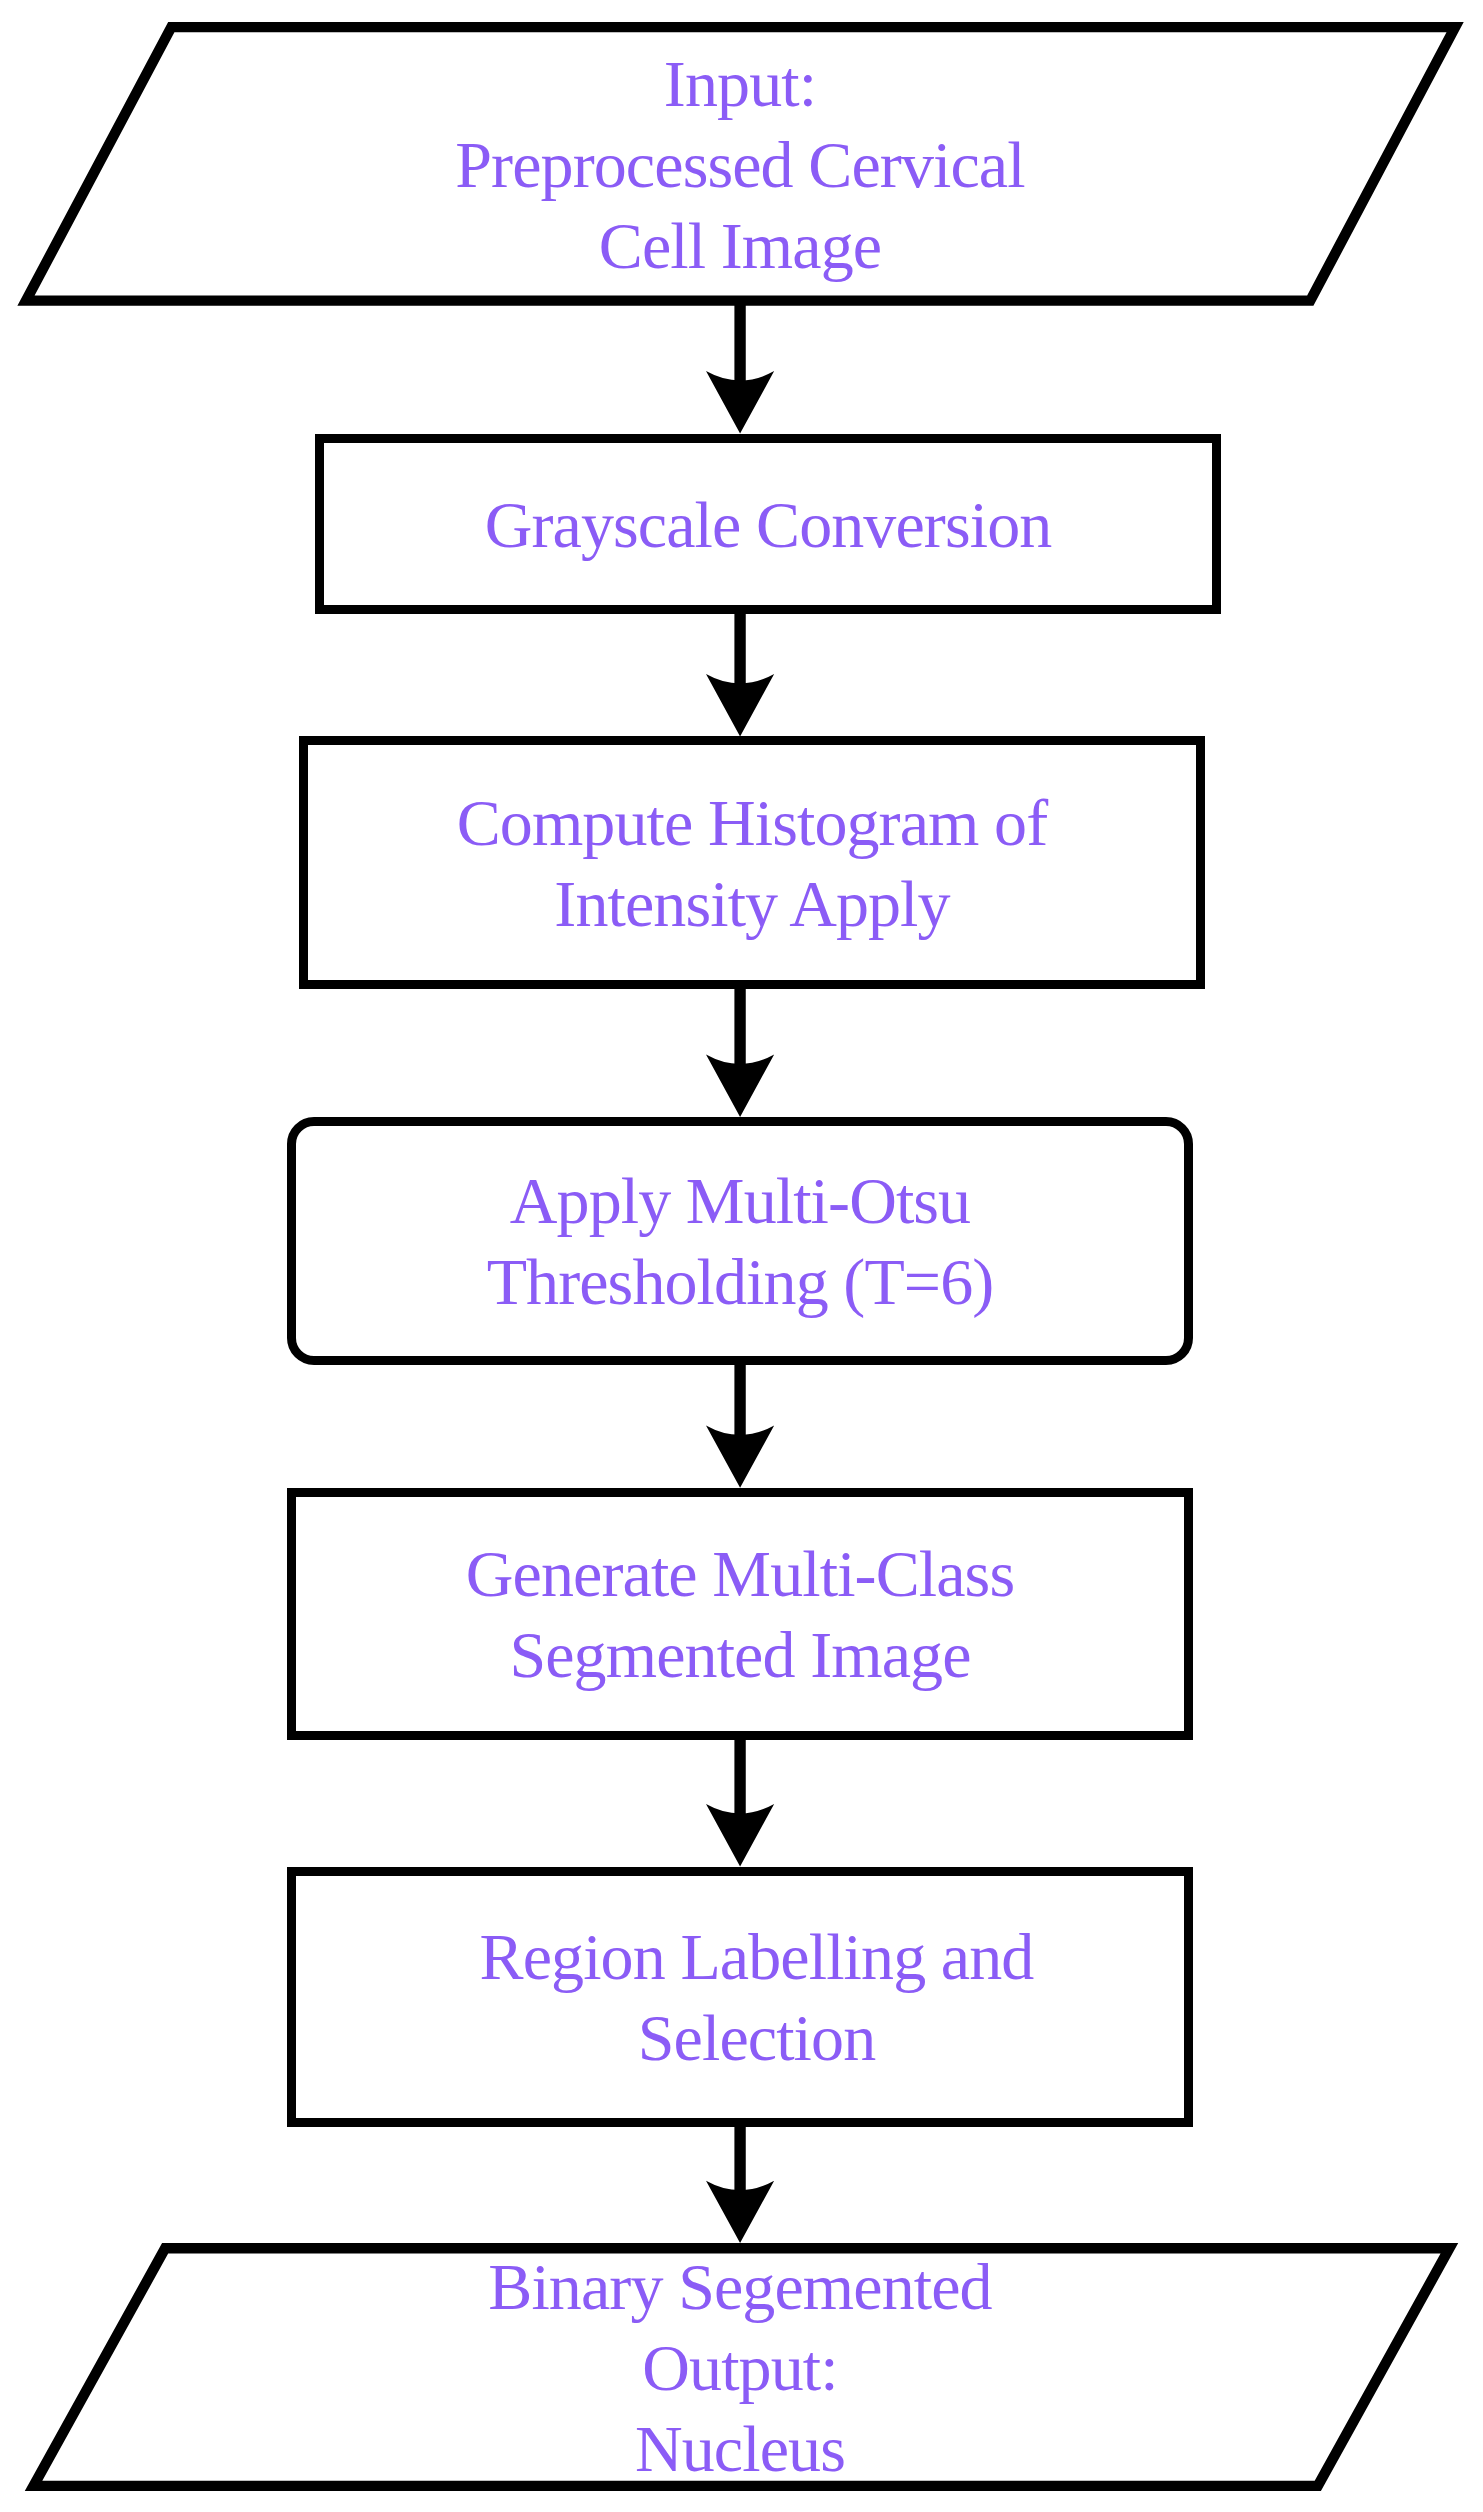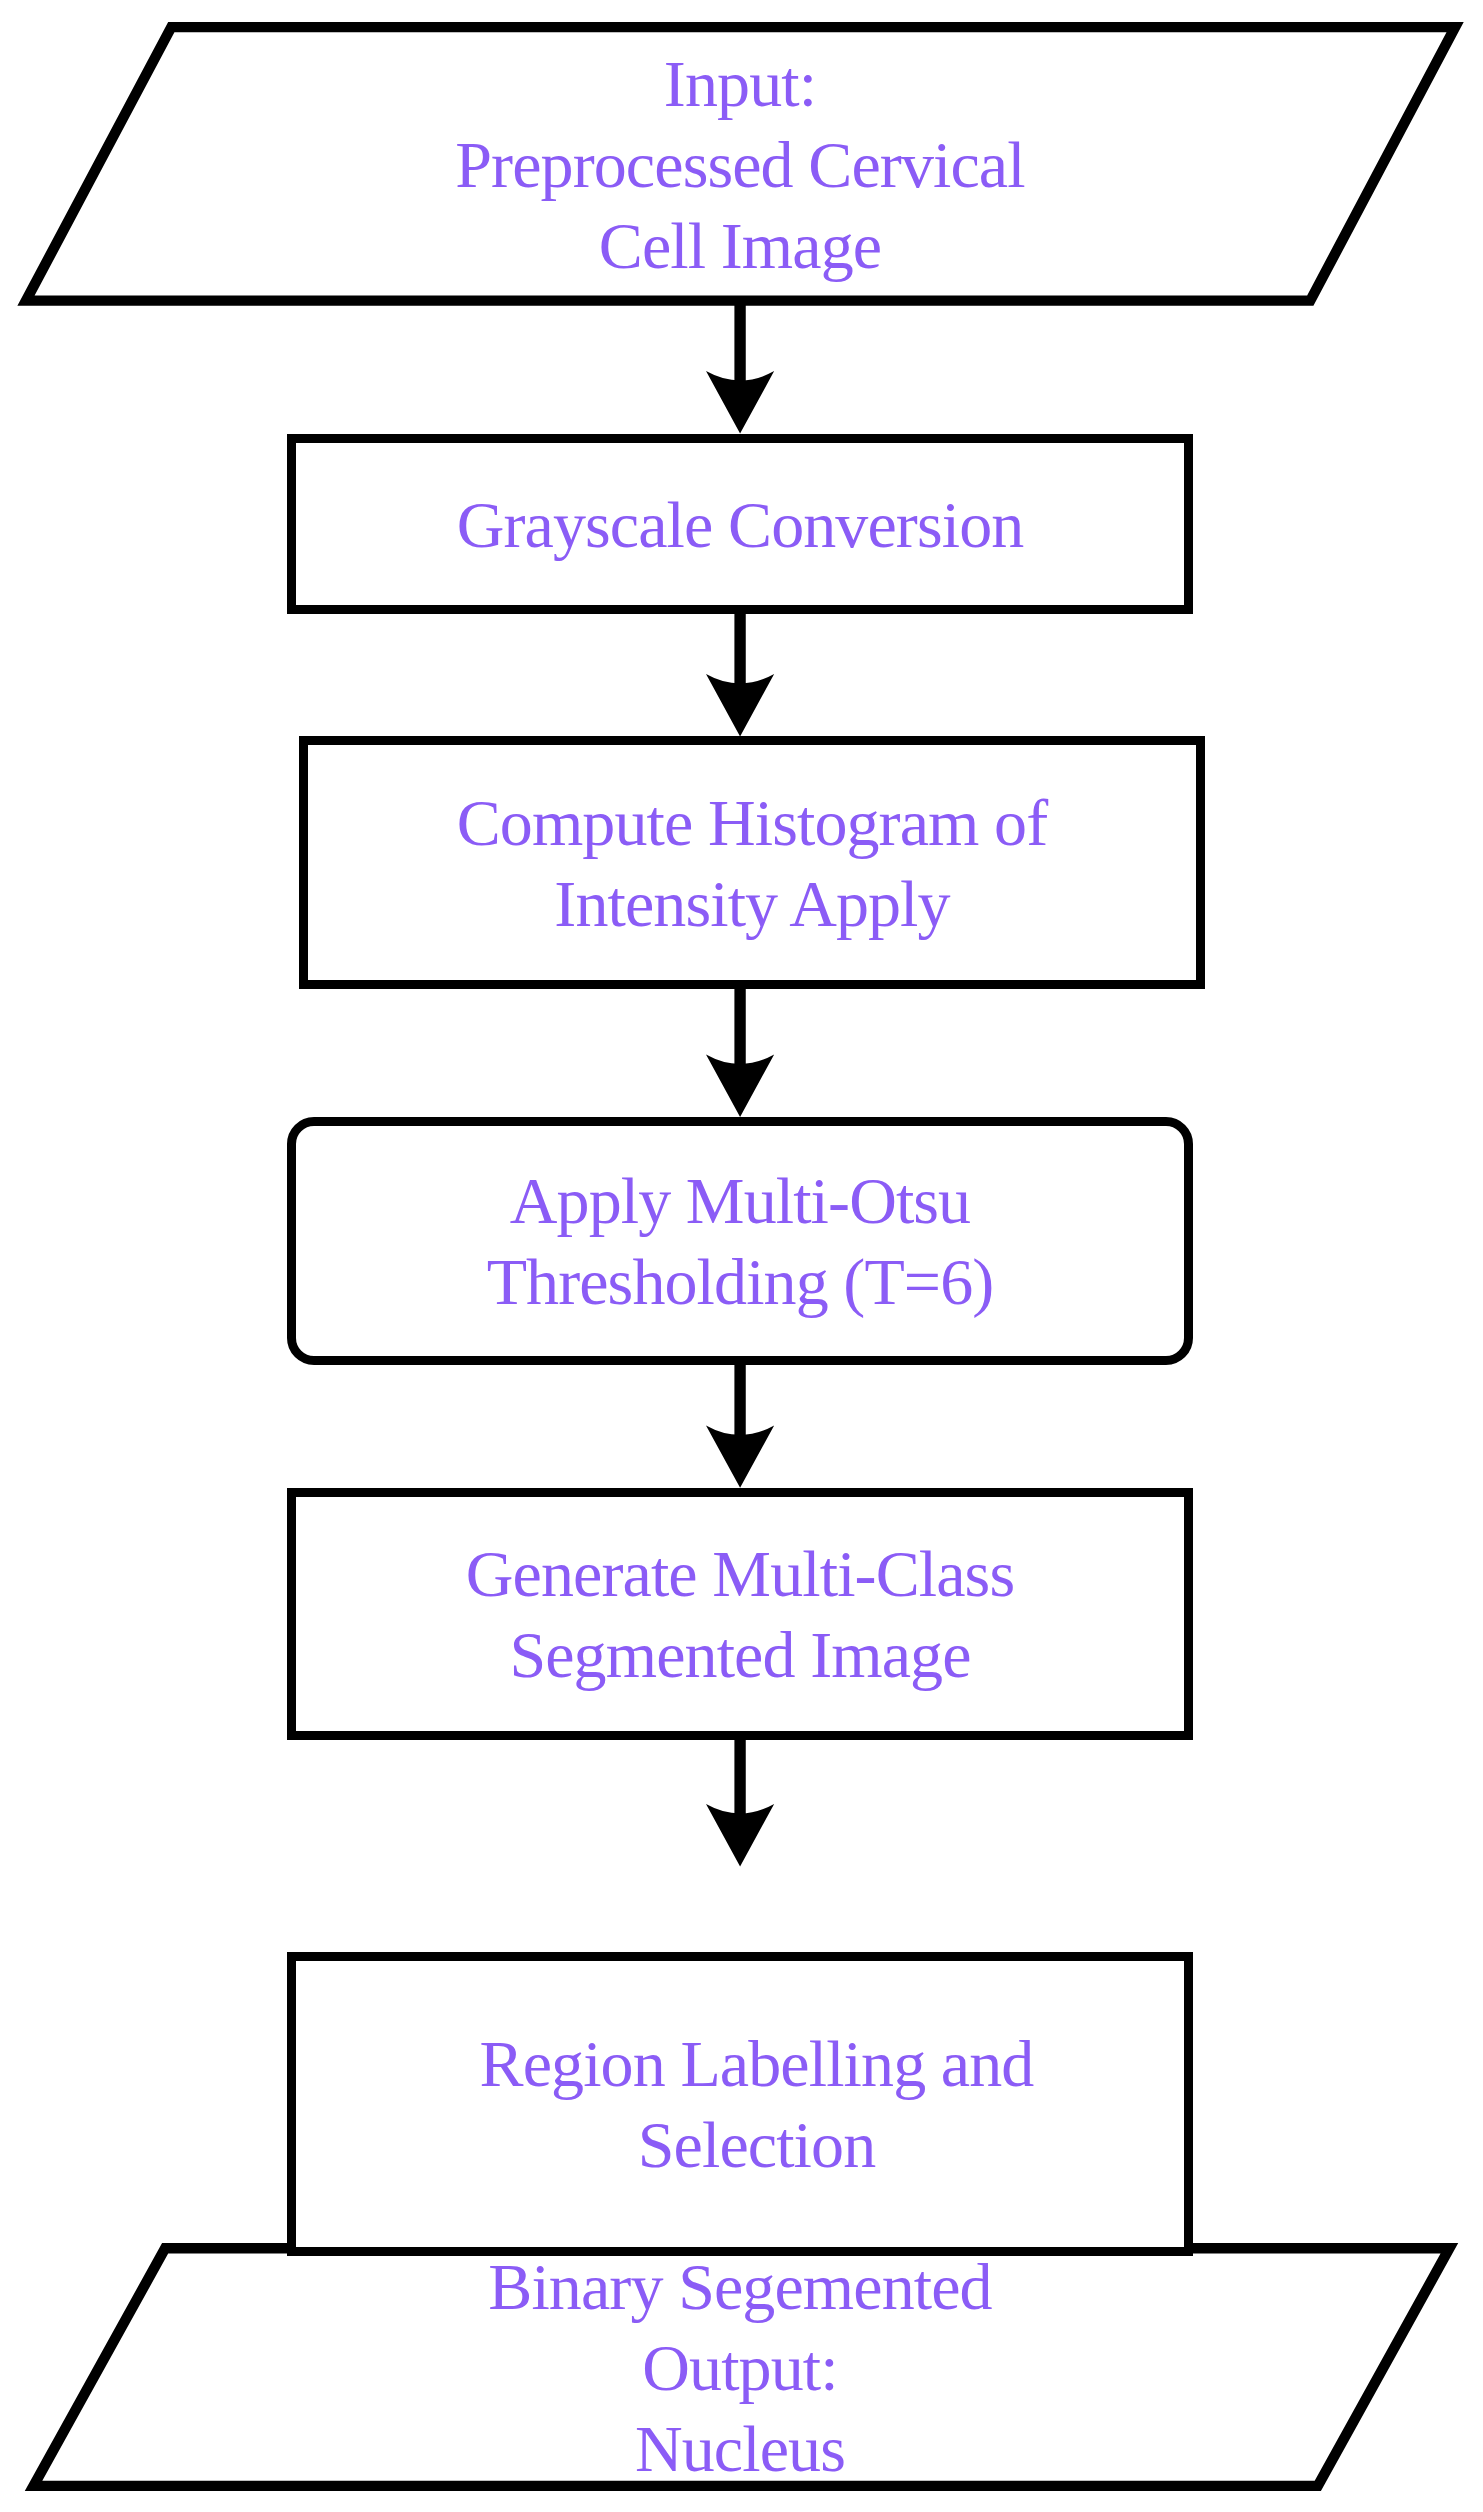--- a/index.html
+++ b/index.html
@@ -59,25 +59,25 @@
     align-items: center;
     justify-content: center;
     text-align: center;
   }
   .tline {
     font-size: 66px;
     line-height: 81px;
     white-space: nowrap;
     letter-spacing: -0.9px;
   }
-  #node-grayscale   { top: 434px;  height: 180px; }
+  #node-grayscale   { top: 434px;  height: 180px; margin-left: 28px; }
   #node-histogram   { top: 736px;  height: 253px; margin-left: 12px; }
   #node-multiotsu   { top: 1117px; height: 248px; border-radius: 27px; }
   #node-multiclass  { top: 1488px; height: 252px; }
-  #node-labelling   { top: 1952px; height: 304px; padding-left: 33px; }
+  #node-labelling   { top: 1867px; height: 260px; padding-left: 33px; }
   #node-input-text  { top: 26.5px;   height: 275px; }
   #node-output-text { top: 2248px; height: 239px; }
 </style>
 </head>
 <body>
 
 <div class="stage">
 
   <svg class="shape-layer" viewBox="0 0 1567 2654">
 

